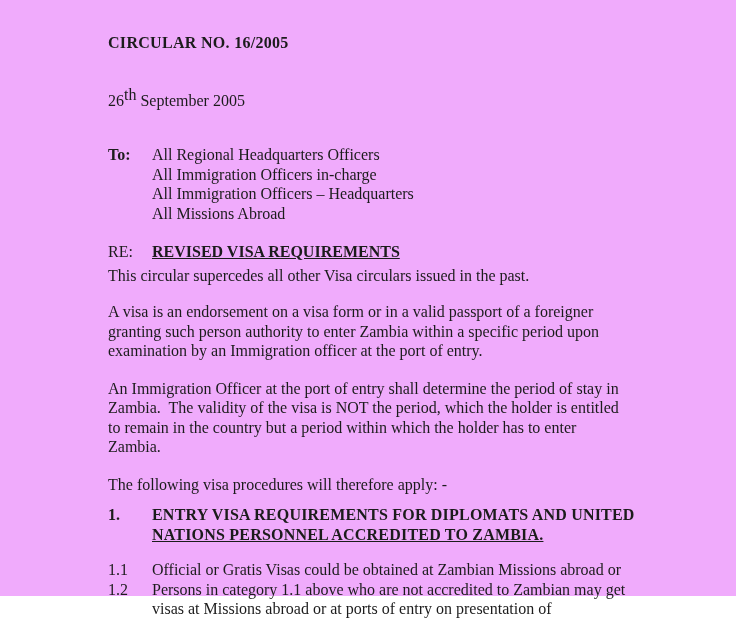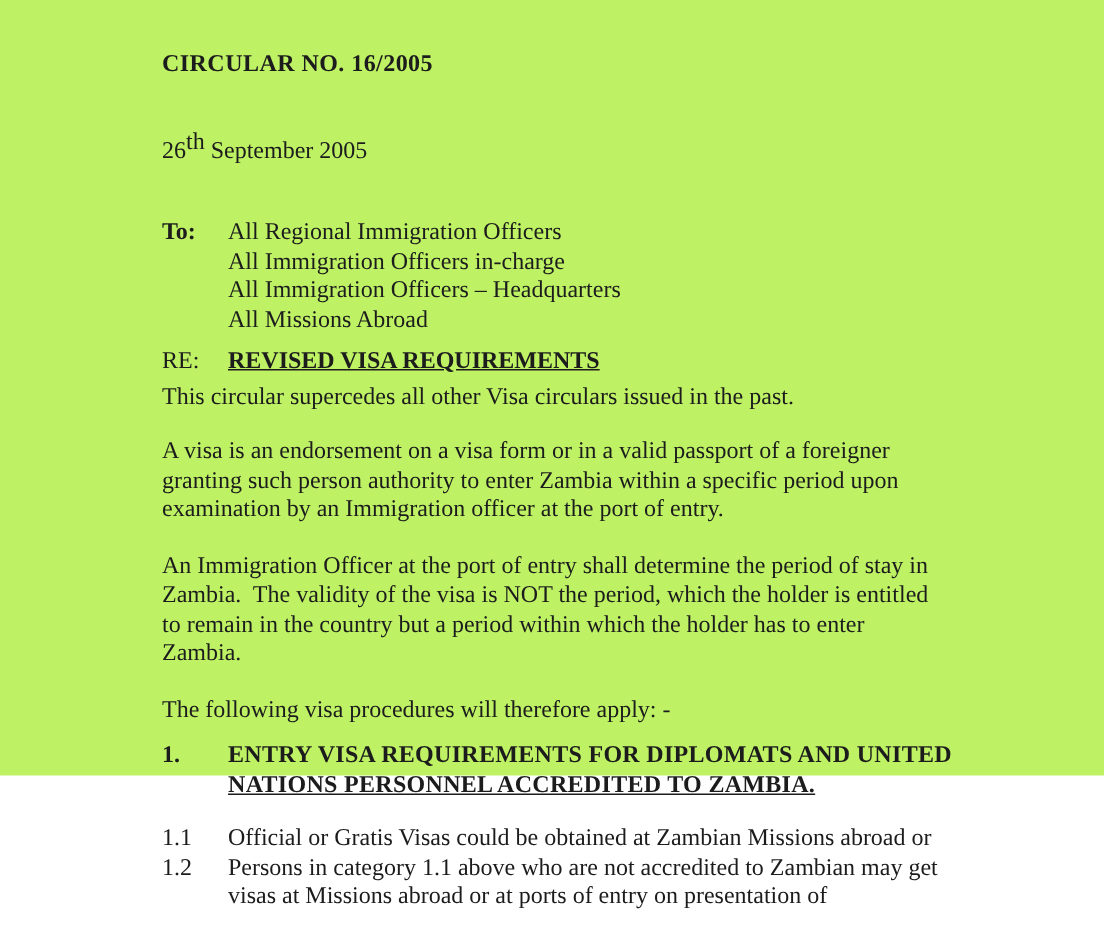--- a/index.html
+++ b/index.html
@@ -8,27 +8,27 @@
     background: #ffffff;
   }
   body {
     width: 736px;
     height: 630px;
     overflow: hidden;
   }
   .page {
     box-sizing: border-box;
     width: 736px;
-    height: 517px;
+    height: 596px;
     padding: 33px 18px 0 108px;
     font-family: "Liberation Serif", "DejaVu Serif", serif;
     font-size: 16px;
     line-height: 19.5px;
     color: #1c1c1c;
-    background: #bef264;
+    background: #f0abfc;
   }
   .line { display: block; white-space: pre; }
   .bold { font-weight: bold; }
   .underline { text-decoration: underline; }
   .title {
     font-weight: bold;
     letter-spacing: 0.3px;
     white-space: pre;
   }
   .date {
@@ -40,21 +40,21 @@
     line-height: 0;
     vertical-align: 6px;
   }
   .row { display: flex; }
   .row .label {
     width: 44px;
     flex: 0 0 44px;
     white-space: pre;
   }
   .to-block { margin-top: 35px; }
-  .re-block { margin-top: 8px; }
+  .re-block { margin-top: 19px; }
   .para { margin: 0; }
   .p1 { margin-top: 4px; }
   .p2 { margin-top: 17px; }
   .p3 { margin-top: 18px; }
   .p4 { margin-top: 18px; }
   .section-heading { margin-top: 11px; }
   .section-heading .content { letter-spacing: 0.2px; }
   .item-1-1 { margin-top: 16px; }
   .item-1-2 { margin-top: 0; }
 </style>
@@ -63,21 +63,21 @@
 
 <div class="page">
 
   <div class="title">CIRCULAR NO. 16/2005</div>
 
   <div class="date"><span>26</span><sup>th</sup><span> September 2005</span></div>
 
   <div class="row to-block">
     <div class="label bold">To:</div>
     <div class="content">
-      <span class="line">All Regional Immigration Officers</span>
+      <span class="line">All Regional Headquarters Officers</span>
       <span class="line">All Immigration Officers in-charge</span>
       <span class="line">All Immigration Officers – Headquarters</span>
       <span class="line">All Missions Abroad</span>
     </div>
   </div>
 
   <div class="row re-block">
     <div class="label">RE:</div>
     <div class="content">
       <span class="bold underline">REVISED VISA REQUIREMENTS</span>

